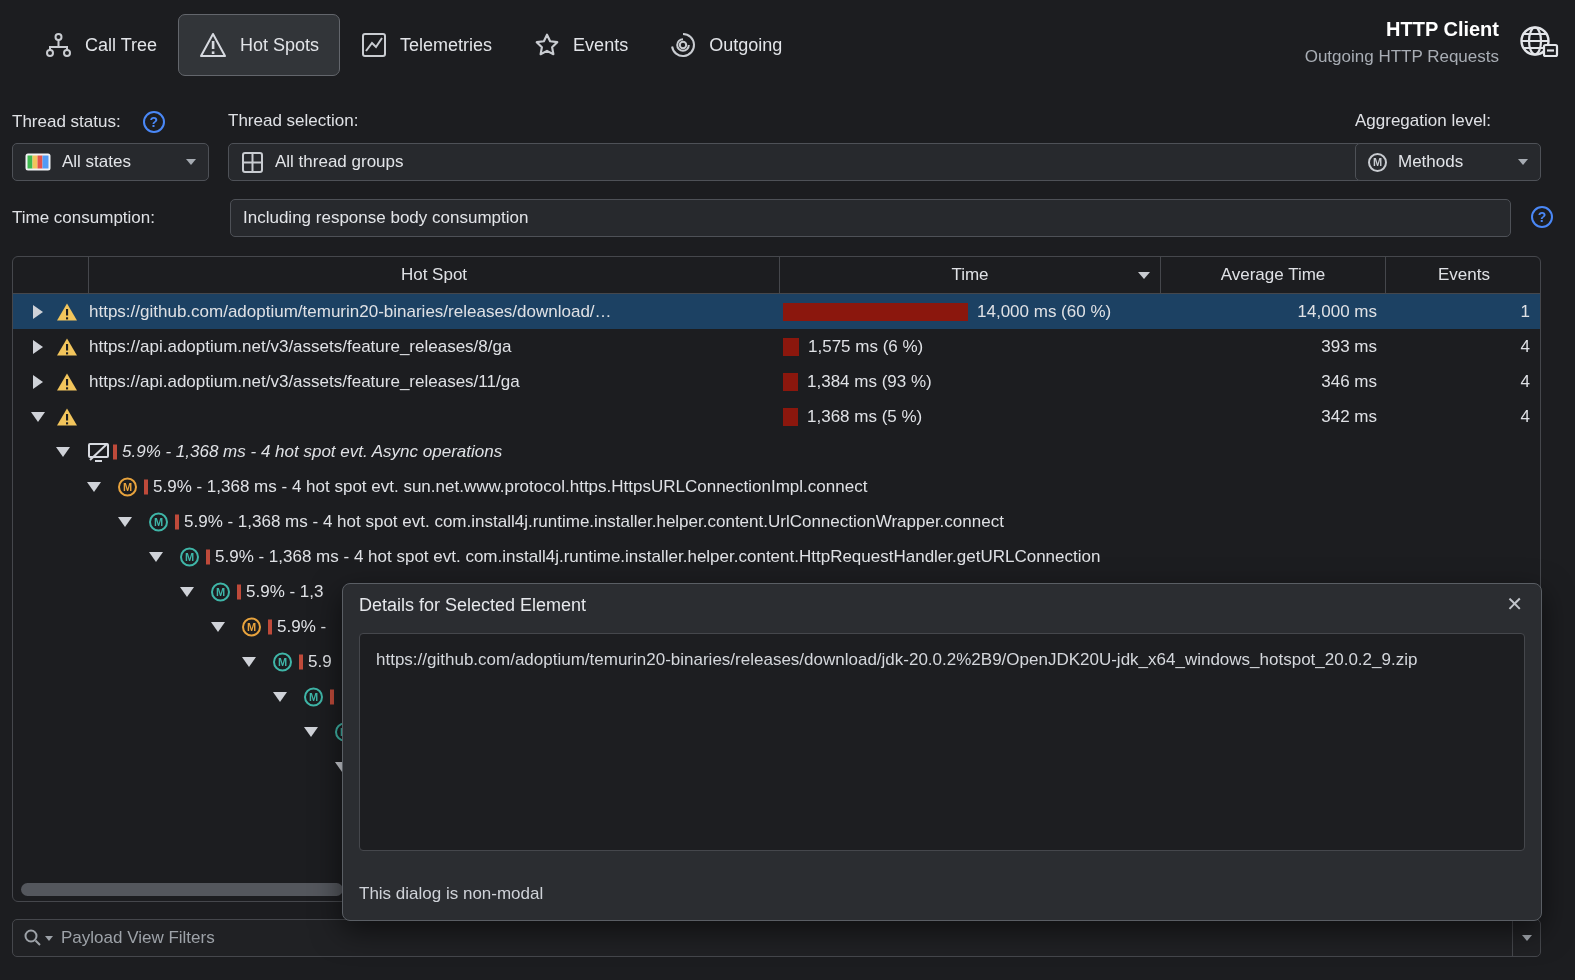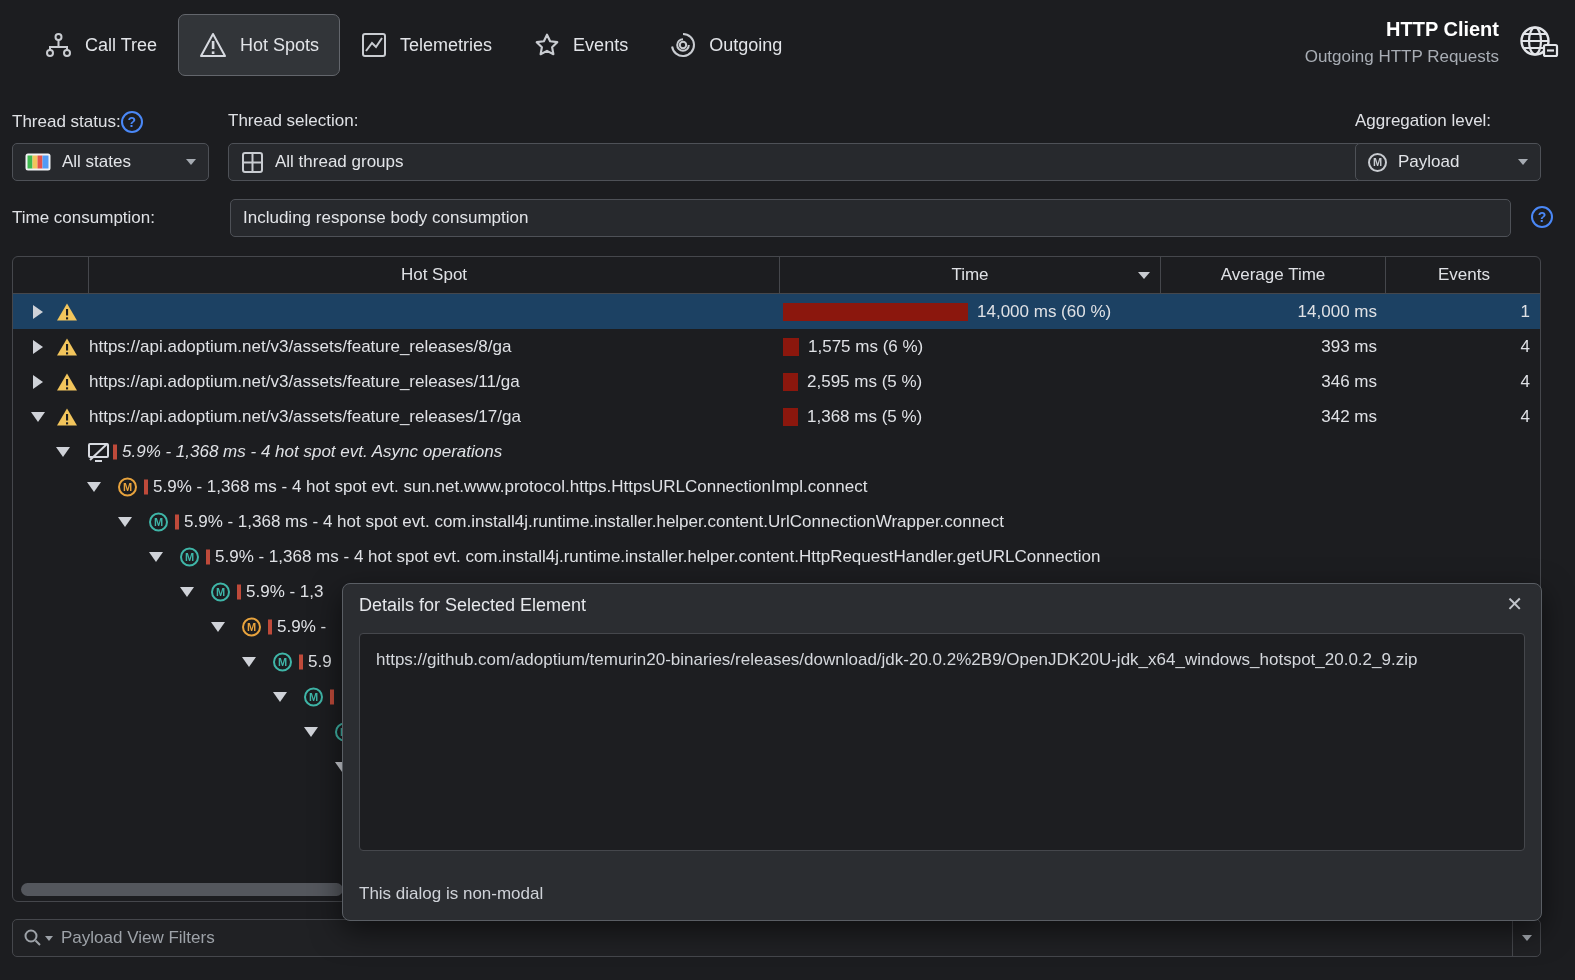--- a/index.html
+++ b/index.html
@@ -23,21 +23,21 @@
   }
   .tab.selected { background:#323539; border-color:#63666c; }
   .ticon { display:flex; align-items:center; }
 
   .hdr-right { position:absolute; right:76px; top:18px; text-align:right; }
   .hdr-title { font-size:20px; font-weight:bold; color:#ffffff; }
   .hdr-sub { font-size:17px; color:#a8adb4; margin-top:6px; }
   .globe { position:absolute; right:16px; top:24px; }
 
   
-  .lbl { position:absolute; font-size:17px; color:#dfe1e5; display:flex; align-items:center; gap:0; }
+  .lbl { position:absolute; font-size:17px; color:#dfe1e5; display:flex; align-items:center; gap:22px; }
   .help {
     width:22px; height:22px; border-radius:50%;
     border:2px solid #4a88f7; color:#4a88f7;
     display:inline-flex; align-items:center; justify-content:center;
     font-size:14px; font-weight:bold;
   }
   .dd {
     position:absolute; height:38px; background:#27292d;
     border:1px solid #4e5157; border-radius:5px;
     display:flex; align-items:center; gap:11px; padding:0 12px;
@@ -219,21 +219,21 @@
       <rect x="2" y="2" width="19" height="19" rx="2"></rect>
       <path d="M11.5 2v19M2 11.5h19"></path>
     </svg>
   </span>
   <span>All thread groups</span>
   <span class="chev"></span>
 </div>
 
 <div class="dd" style="left:1355px; top:143px; width:186px;">
   <span class="mcirc mc-gray">M</span>
-  <span>Payload</span>
+  <span>Methods</span>
   <span class="chev"></span>
 </div>
 
 <div class="lbl" style="left:12px; top:208px;">Time consumption:</div>
 <div class="dd" style="left:230px; top:199px; width:1281px;">
   <span>Including response body consumption</span>
 </div>
 <span class="help abs" style="left:1531px; top:206px;">?</span>
 
 <div class="tbl">
@@ -257,20 +257,21 @@
 
   <div class="trow selected" style="top:37px;">
     <span class="arrow right" style="left:20px;"></span>
     <span class="rowicon" style="left:43px;">
       <svg width="22" height="19" viewBox="0 0 22 19">
           <path d="M11 1 21 18H1Z" fill="#f2c55c"></path>
           <rect x="10" y="6.5" width="2.1" height="6.5" fill="#1c1d20"></rect>
           <rect x="10" y="14.8" width="2.1" height="2.1" fill="#1c1d20"></rect>
         </svg>
     </span>
+    <span class="url">https://github.com/adoptium/temurin20-binaries/releases/download/…</span>
     <span class="timecell">
       <span class="bar" style="width: 185px;"></span>
       <span class="timetxt">14,000 ms (60 %)</span>
     </span>
     <span class="avg">14,000 ms</span>
     <span class="evt">1</span>
   </div>
 
   <div class="trow" style="top:72px;">
     <span class="arrow right" style="left:20px;"></span>
@@ -295,36 +296,35 @@
     <span class="rowicon" style="left:43px;">
       <svg width="22" height="19" viewBox="0 0 22 19">
           <path d="M11 1 21 18H1Z" fill="#f2c55c"></path>
           <rect x="10" y="6.5" width="2.1" height="6.5" fill="#1c1d20"></rect>
           <rect x="10" y="14.8" width="2.1" height="2.1" fill="#1c1d20"></rect>
         </svg>
     </span>
     <span class="url">https://api.adoptium.net/v3/assets/feature_releases/11/ga</span>
     <span class="timecell">
       <span class="bar" style="width: 15px;"></span>
-      <span class="timetxt">2,595 ms (5 %)</span>
+      <span class="timetxt">1,384 ms (93 %)</span>
     </span>
     <span class="avg">346 ms</span>
     <span class="evt">4</span>
   </div>
 
   <div class="trow" style="top:142px;">
     <span class="arrow down" style="left:18px;"></span>
     <span class="rowicon" style="left:43px;">
       <svg width="22" height="19" viewBox="0 0 22 19">
           <path d="M11 1 21 18H1Z" fill="#f2c55c"></path>
           <rect x="10" y="6.5" width="2.1" height="6.5" fill="#1c1d20"></rect>
           <rect x="10" y="14.8" width="2.1" height="2.1" fill="#1c1d20"></rect>
         </svg>
     </span>
-    <span class="url">https://api.adoptium.net/v3/assets/feature_releases/17/ga</span>
     <span class="timecell">
       <span class="bar" style="width: 15px;"></span>
       <span class="timetxt">1,368 ms (5 %)</span>
     </span>
     <span class="avg">342 ms</span>
     <span class="evt">4</span>
   </div>
 
   <div class="treerow" style="top:177px;">
     <span class="arrow down" style="left:43px;"></span>

